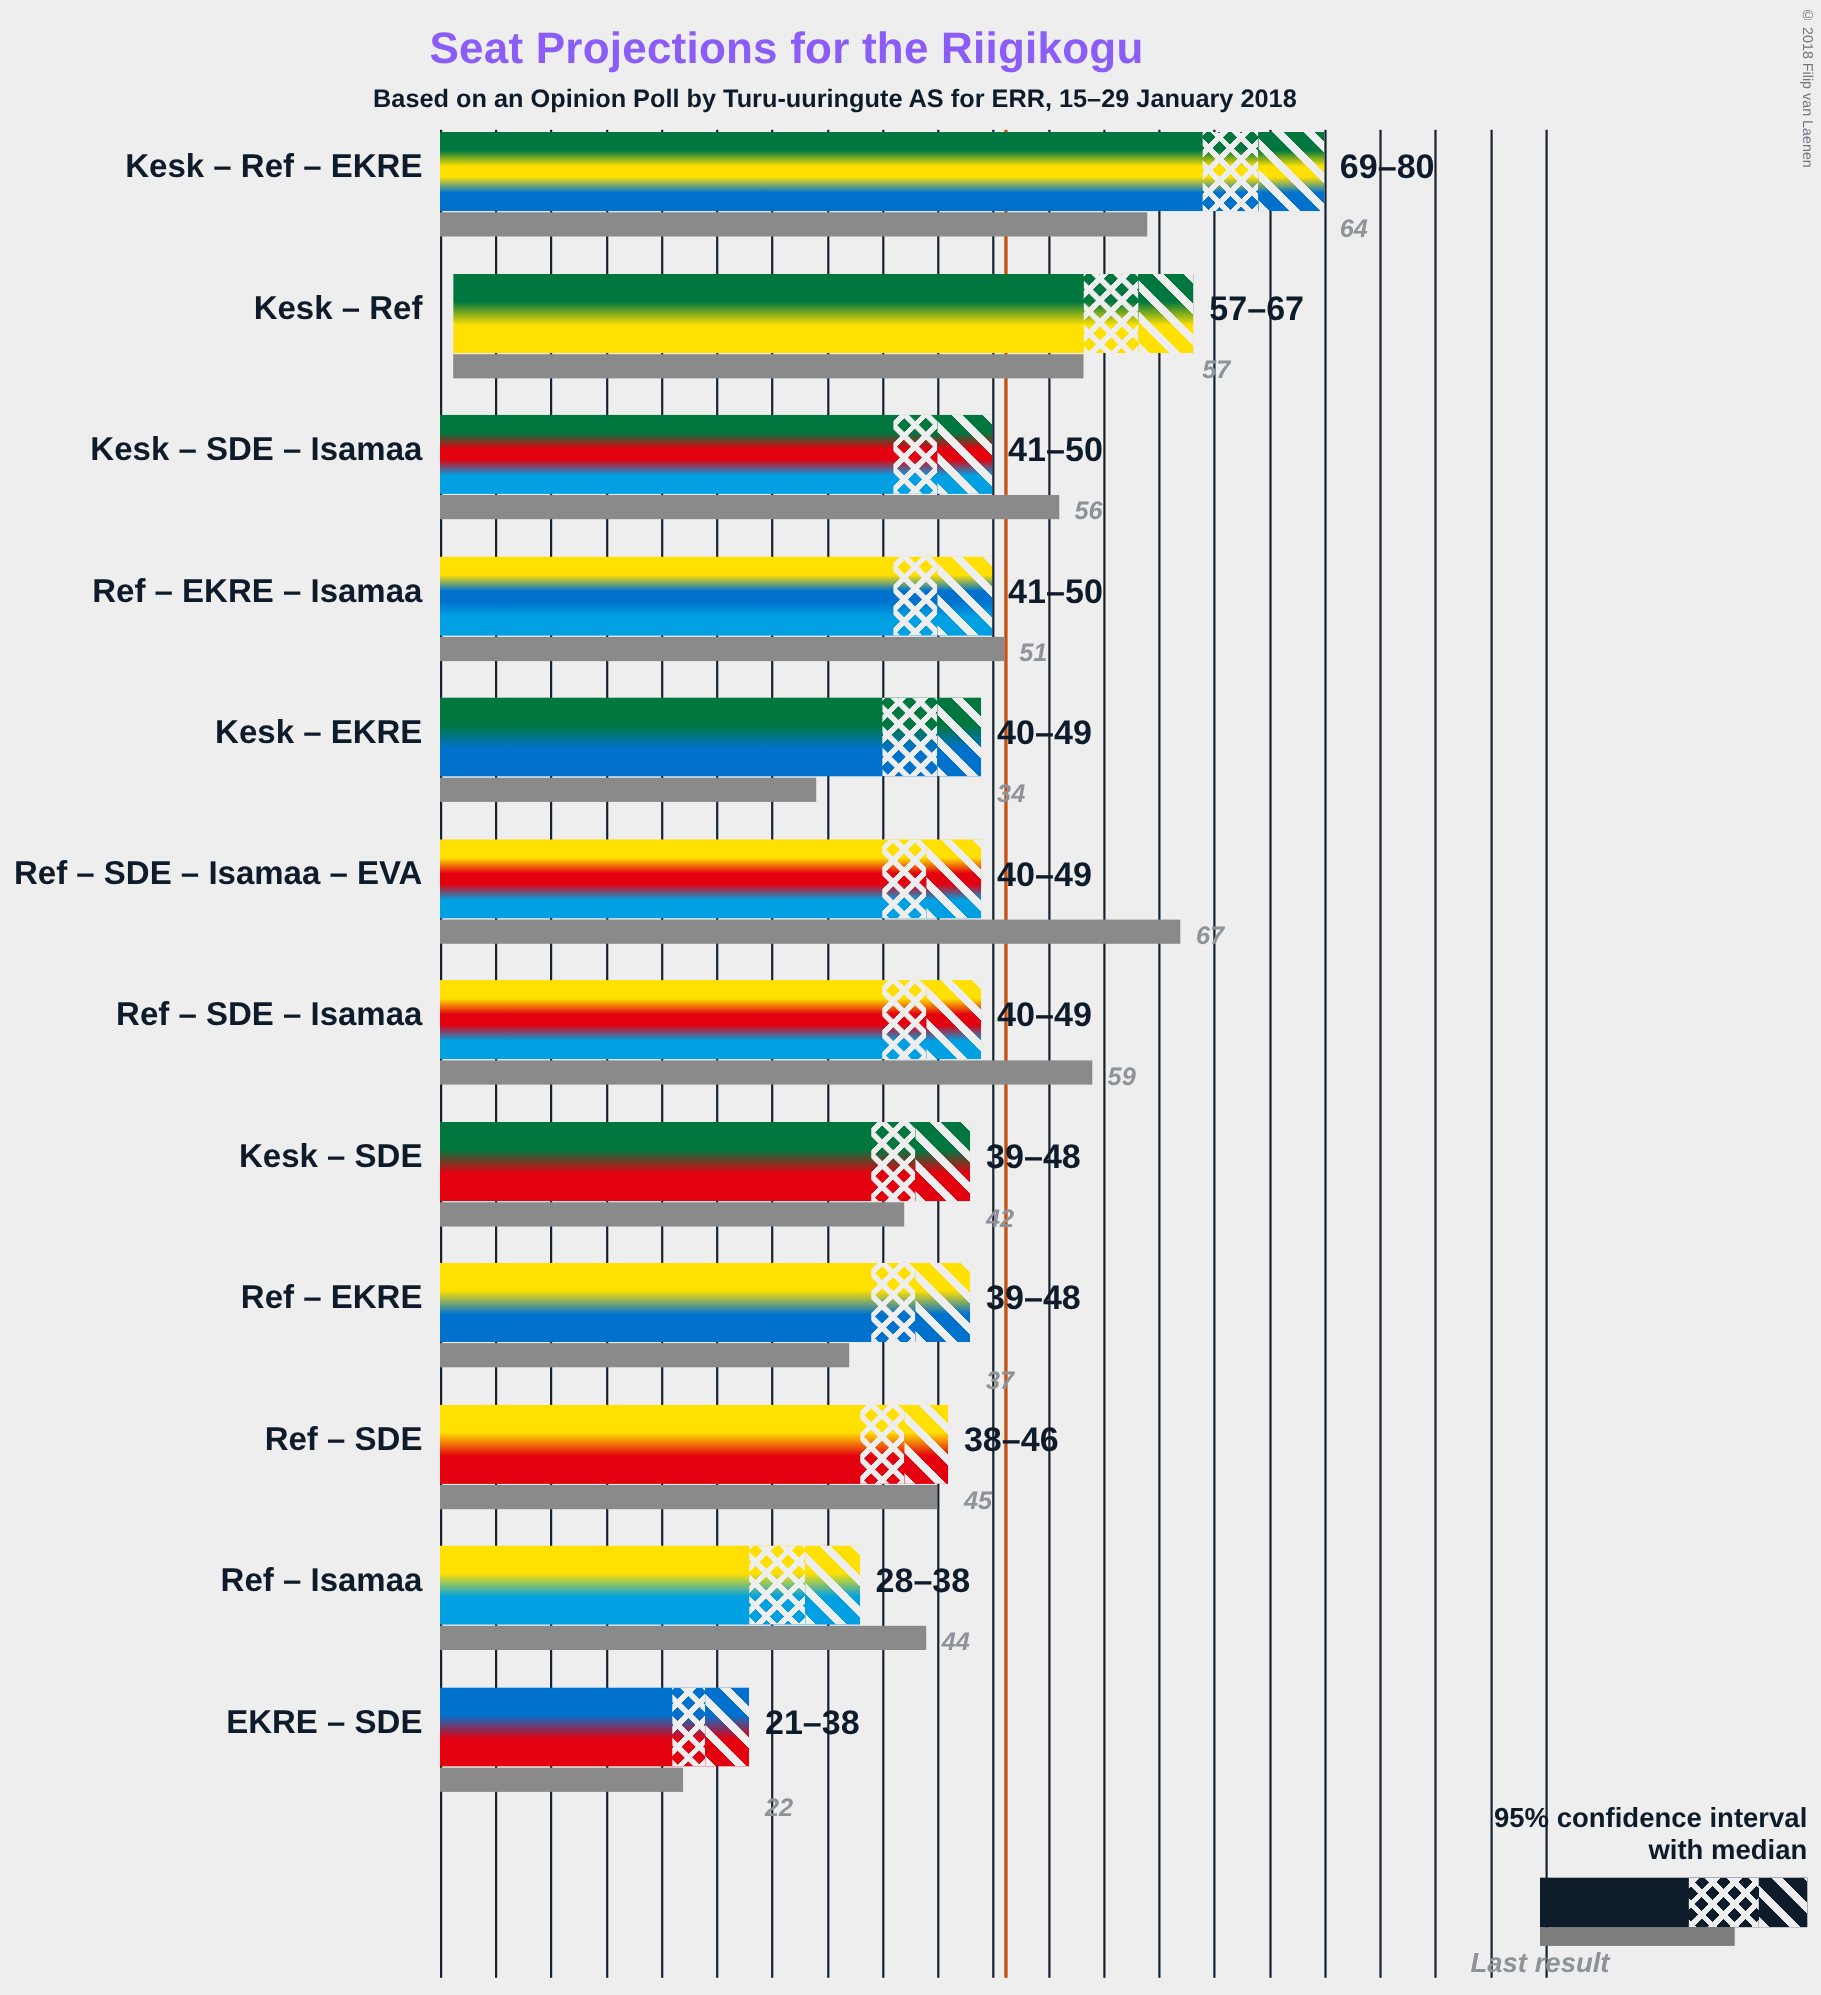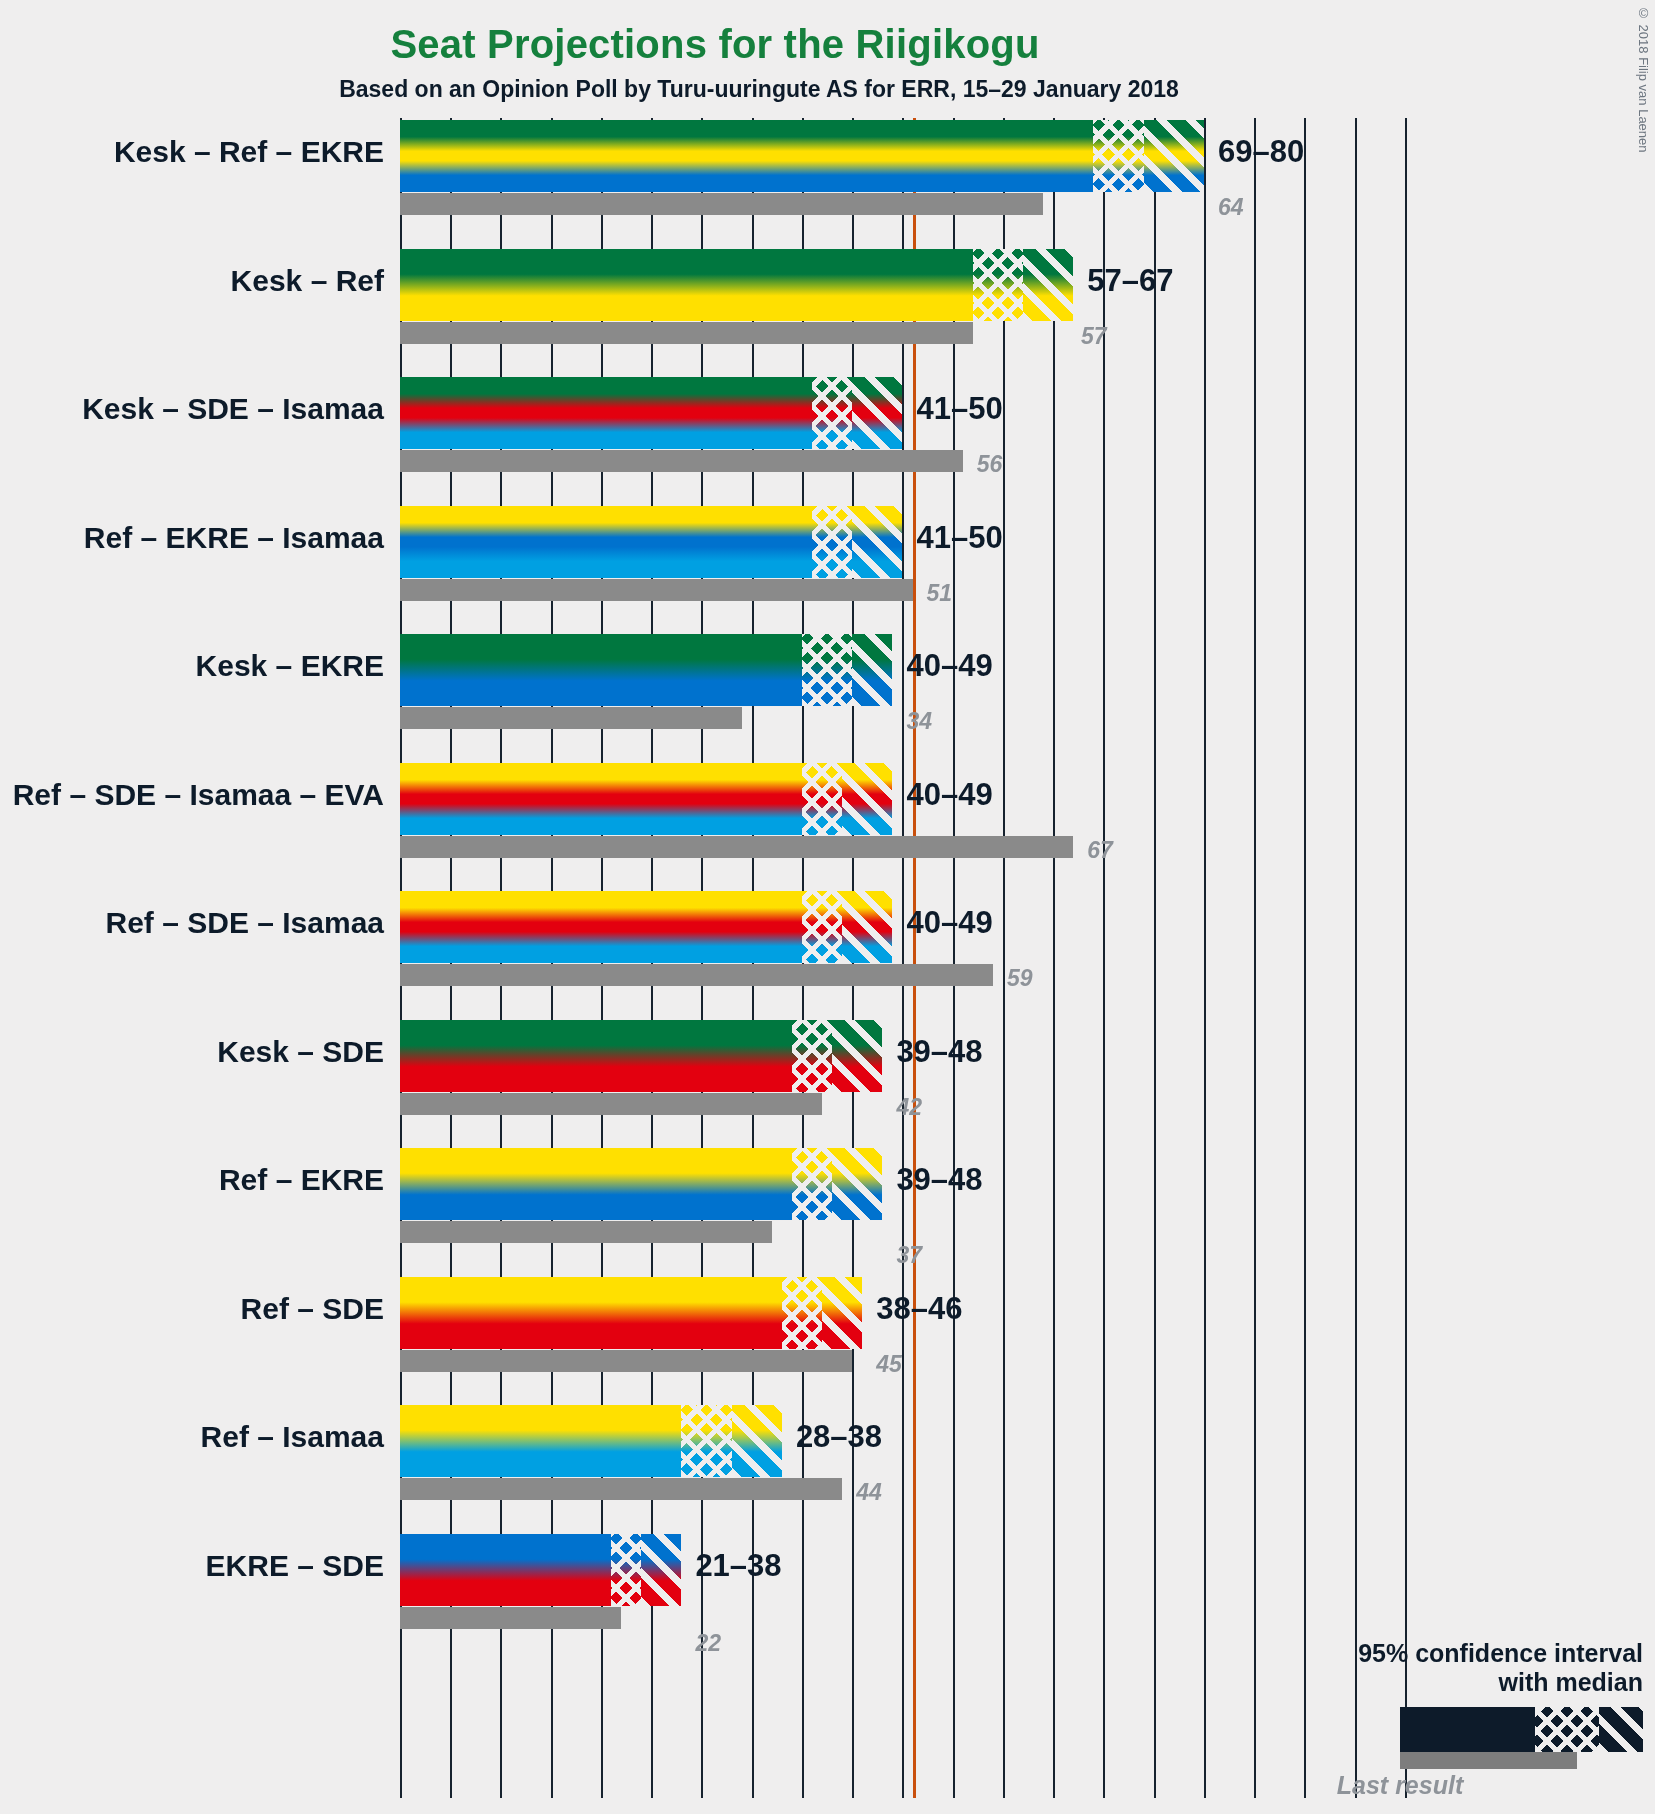--- a/index.html
+++ b/index.html
@@ -11,21 +11,21 @@
     position:relative;
     overflow:hidden;
   }
   #page{position:absolute;inset:0;}
 
   
   .title{
     position:absolute;left:0;top:22px;width:1430px;
     text-align:center;
     font-size:40px;font-weight:bold;letter-spacing:.2px;
-    color:#15803d;
+    color:#8b5cf6;
   }
   .subtitle{
     position:absolute;left:0;top:76px;width:1430px;
     text-align:center;
     font-size:23px;font-weight:bold;
     color:#0d1b2a;
     padding-left:44px;
   }
   .copyright{
     position:absolute;right:4px;top:6px;
@@ -166,21 +166,21 @@
           <div class="rowlabel" style="right: 1031px; top: 15px; width: 420px;">Kesk – Ref – EKRE</div>
           <div class="bar" style="width: 803.96px;">
             <div class="barfill" style="background: linear-gradient(rgb(0, 119, 63) 0%, rgb(0, 119, 63) 23.3%, rgb(255, 224, 0) 43.3%, rgb(255, 224, 0) 56.7%, rgb(0, 114, 206) 76.7%, rgb(0, 114, 206) 100%);"></div>
             <div class="hatch cross" style="left: 693.416px; width: 50.2475px;"></div>
             <div class="hatch diag" style="left: 743.663px; width: 60.297px;"></div>
           </div>
           <div class="lastbar" style="top: 73px; width: 643.168px; background: rgb(138, 138, 138);"></div>
           <div class="ci" style="left: 817.96px; top: 14px;">69–80</div>
           <div class="lastval" style="left: 817.96px; top: 74px; color: rgb(142, 147, 153);">64</div>
         </div>
-        <div class="row" style="top: 130.5px; height: 128.5px;">
+        <div class="row" style="top: 130.5px; height: 128.5px; margin-left: 12px;">
           <div class="rowlabel" style="right: 1031px; top: 15px; width: 420px;">Kesk – Ref</div>
           <div class="bar" style="width: 673.317px;">
             <div class="barfill" style="background: linear-gradient(rgb(0, 119, 63) 0%, rgb(0, 119, 63) 35%, rgb(255, 224, 0) 65%, rgb(255, 224, 0) 100%);"></div>
             <div class="hatch cross" style="left: 572.822px; width: 50.2475px;"></div>
             <div class="hatch diag" style="left: 623.069px; width: 50.2475px;"></div>
           </div>
           <div class="lastbar" style="top: 73px; width: 572.822px; background: rgb(138, 138, 138);"></div>
           <div class="ci" style="left: 687.317px; top: 14px; text-align: right;">57–67</div>
           <div class="lastval" style="left: 681px; top: 74px; color: rgb(142, 147, 153); font-style: italic;">57</div>
         </div>

